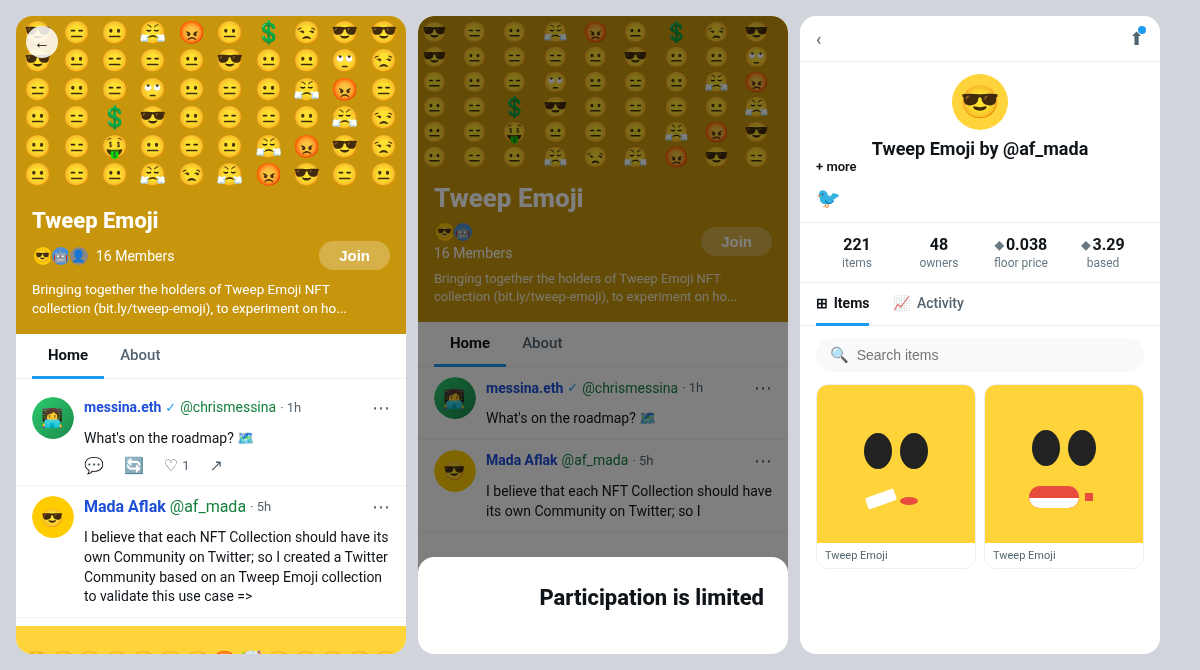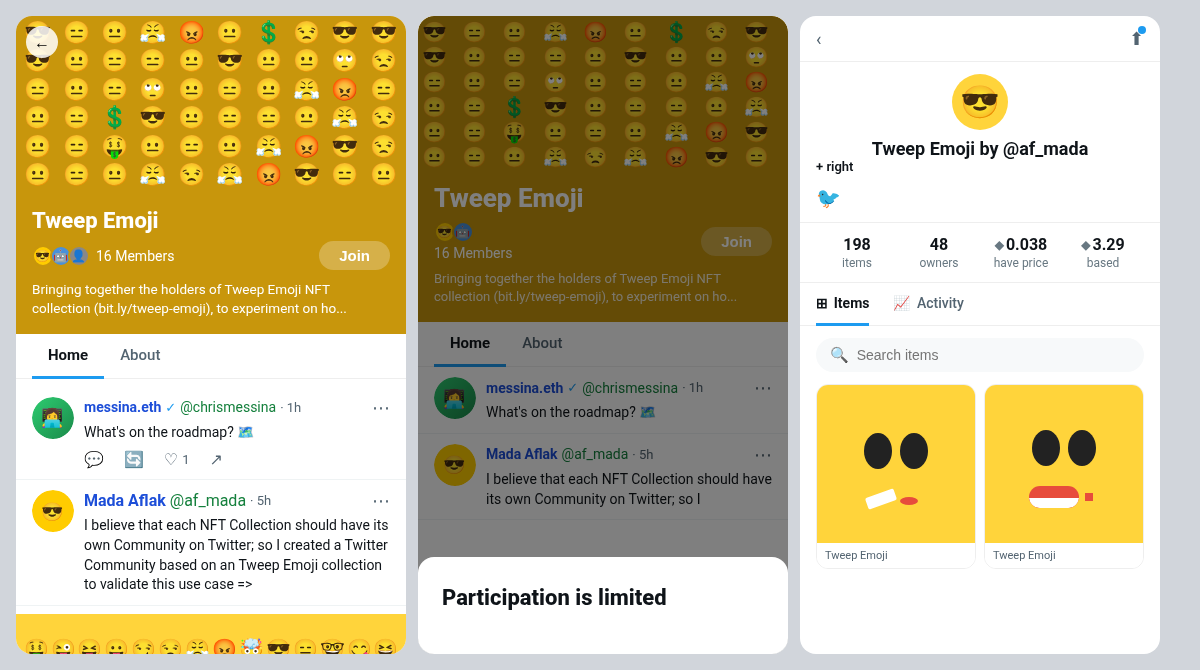--- a/index.html
+++ b/index.html
@@ -180,21 +180,21 @@
       display: flex;
       align-items: center;
       gap: 4px;
       font-size: 14px;
     }
     .tweet-name { font-weight: 700; color: #1d4ed8; }
     .verified-icon { color: #1d9bf0; font-size: 13px; }
     .tweet-handle { color: #15803d; }
     .tweet-time { color: #536471; font-size: 13px; }
     .tweet-more { color: #536471; font-size: 18px; cursor: pointer; }
-    .tweet-text { font-size: 14px; color: #0f1419; margin-top: 5px; line-height: 1.4; }
+    .tweet-text { font-size: 14px; color: #0f1419; margin-top: 11px; line-height: 1.4; }
     .tweet-actions {
       display: flex;
       gap: 20px;
       margin-top: 8px;
     }
     .tweet-action {
       display: flex;
       align-items: center;
       gap: 4px;
       color: #536471;
@@ -310,20 +310,21 @@
     .modal-sheet {
       background: #fff;
       border-radius: 16px 16px 0 0;
       padding: 28px 24px 32px;
     }
     .modal-title {
       font-size: 22px;
       font-weight: 800;
       color: #0f1419;
       margin-bottom: 12px;
+      text-align: right;
     }
     .modal-body {
       font-size: 15px;
       color: #536471;
       line-height: 1.5;
       margin-bottom: 24px;
     }
     .modal-got-it-btn {
       display: block;
       width: 100%;
@@ -804,41 +805,41 @@
           <span class="dot"></span>
         </span>
       </div>
     </div>
 
     <div class="pr-logo">
       <span>😎</span>
     </div>
 
     <div class="pr-collection-name">Tweep Emoji by @af_mada</div>
-    <div class="pr-more">+ right</div>
+    <div class="pr-more">+ more</div>
 
     <div class="pr-social">
       <span class="twitter-bird">🐦</span>
     </div>
 
     <div class="pr-stats">
       <div class="pr-stat">
-        <div class="pr-stat-value">198</div>
+        <div class="pr-stat-value">221</div>
         <div class="pr-stat-label">items</div>
       </div>
       <div class="pr-stat">
         <div class="pr-stat-value">48</div>
         <div class="pr-stat-label">owners</div>
       </div>
       <div class="pr-stat">
         <div class="pr-stat-value">
           <span class="eth-icon">◆</span>
           <span>0.038</span>
         </div>
-        <div class="pr-stat-label">have price</div>
+        <div class="pr-stat-label">floor price</div>
       </div>
       <div class="pr-stat">
         <div class="pr-stat-value">
           <span class="eth-icon">◆</span>
           <span>3.29</span>
         </div>
         <div class="pr-stat-label">based</div>
       </div>
     </div>
 

